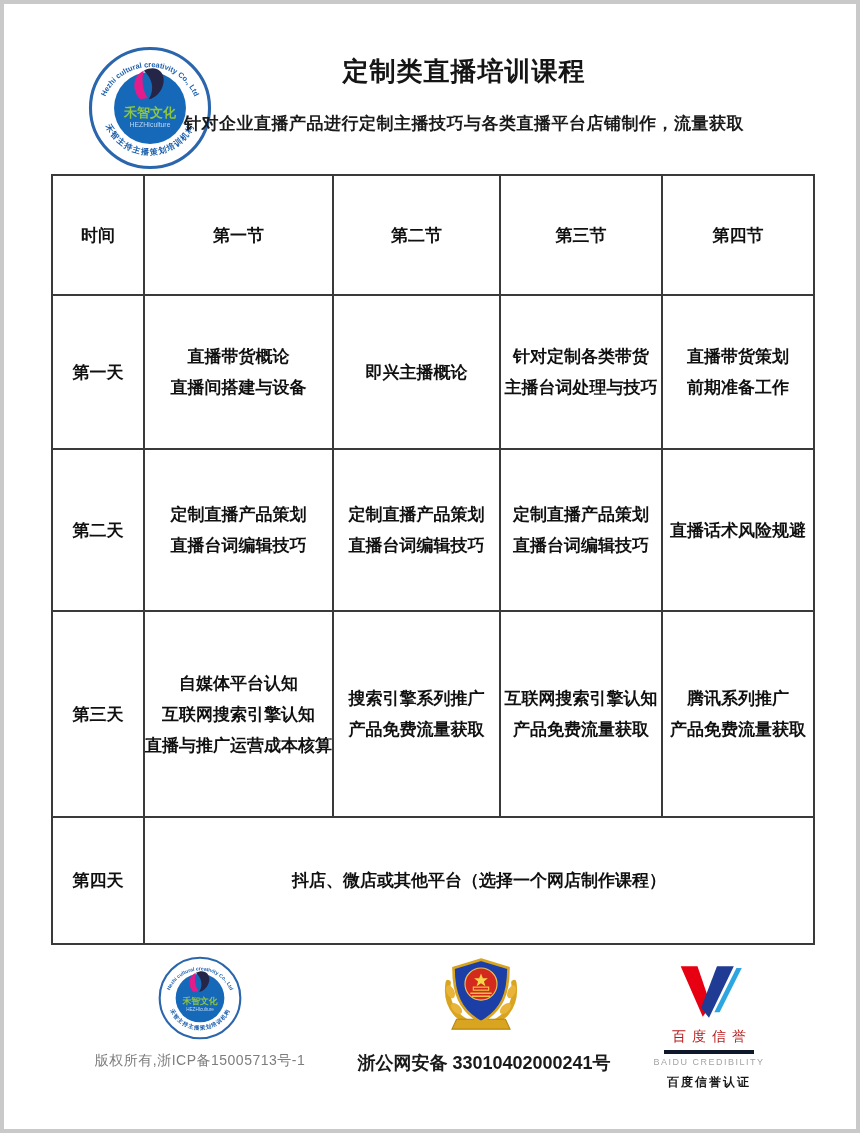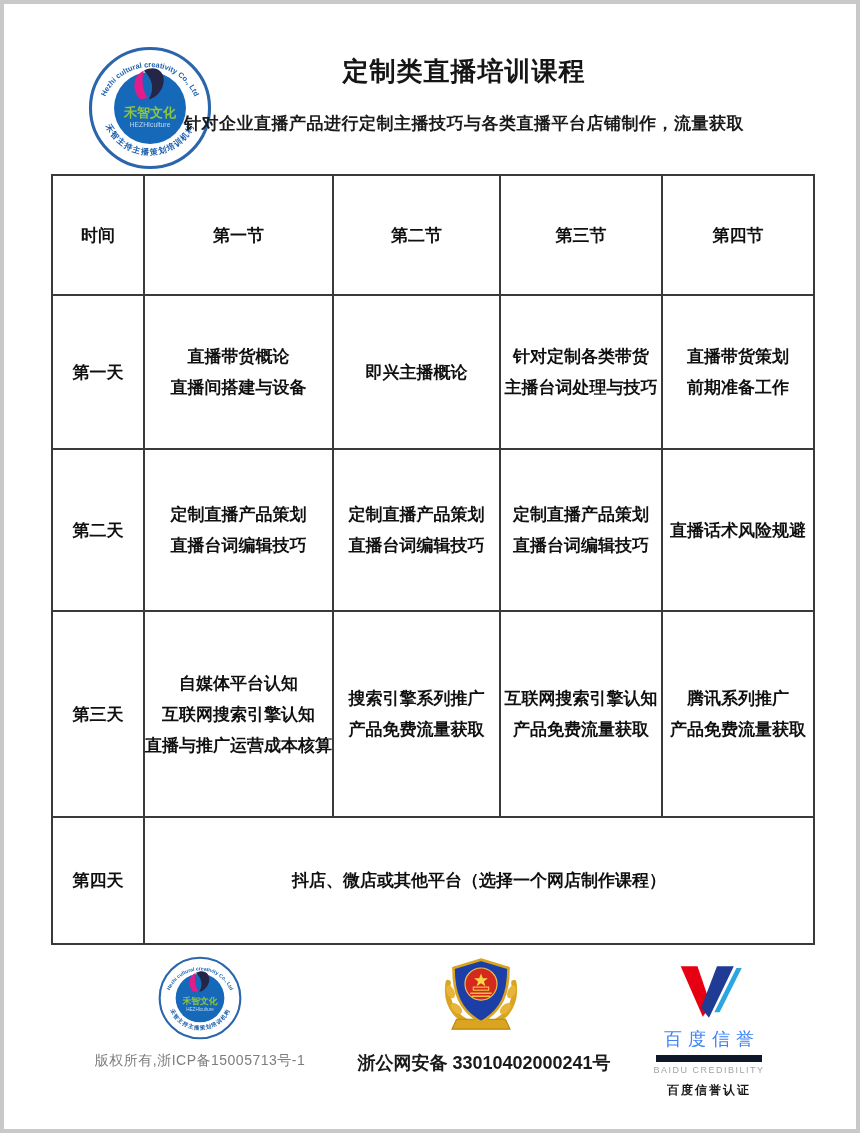--- a/index.html
+++ b/index.html
@@ -24,22 +24,22 @@
   td.span-cell{text-align:left;padding-left:10px;}
   
   .logo-ftr{position:absolute;left:154px;top:952px;width:84px;height:84px;}
   .copyright{position:absolute;left:90px;top:1048px;width:212px;text-align:center;
     font-size:14px;color:#7d7d7d;letter-spacing:0.5px;}
   .badge-ftr{position:absolute;left:431px;top:948px;width:92px;height:84px;}
   .police{position:absolute;left:340px;top:1047px;width:280px;text-align:center;
     font-size:18px;font-weight:bold;color:#1a1a1a;}
   .baidu-wrap{position:absolute;left:630px;top:957px;width:150px;text-align:center;}
   .baidu-v{width:78px;height:62px;}
-  .baidu-cn{display:inline-block;font-size:18px;color:#3b82f6;letter-spacing:6px;
-    border-bottom:7px solid #0f172a;padding:0 2px 4px 8px;}
+  .baidu-cn{display:inline-block;font-size:14px;color:#b91c1c;letter-spacing:6px;
+    border-bottom:4px solid #0f172a;padding:0 2px 4px 8px;}
   .baidu-en{margin-top:3px;font-size:9px;color:#a3a3a3;letter-spacing:1.5px;}
   .baidu-cert{margin-top:7px;font-size:12px;font-weight:bold;color:#161616;letter-spacing:2px;}
 </style>
 </head>
 <body>
 
 <div class="page">
 
   <svg class="logo-hdr" viewBox="0 0 200 200">
     <circle cx="100" cy="100" r="96" fill="#ffffff" stroke="#2b66ad" stroke-width="5"></circle>

